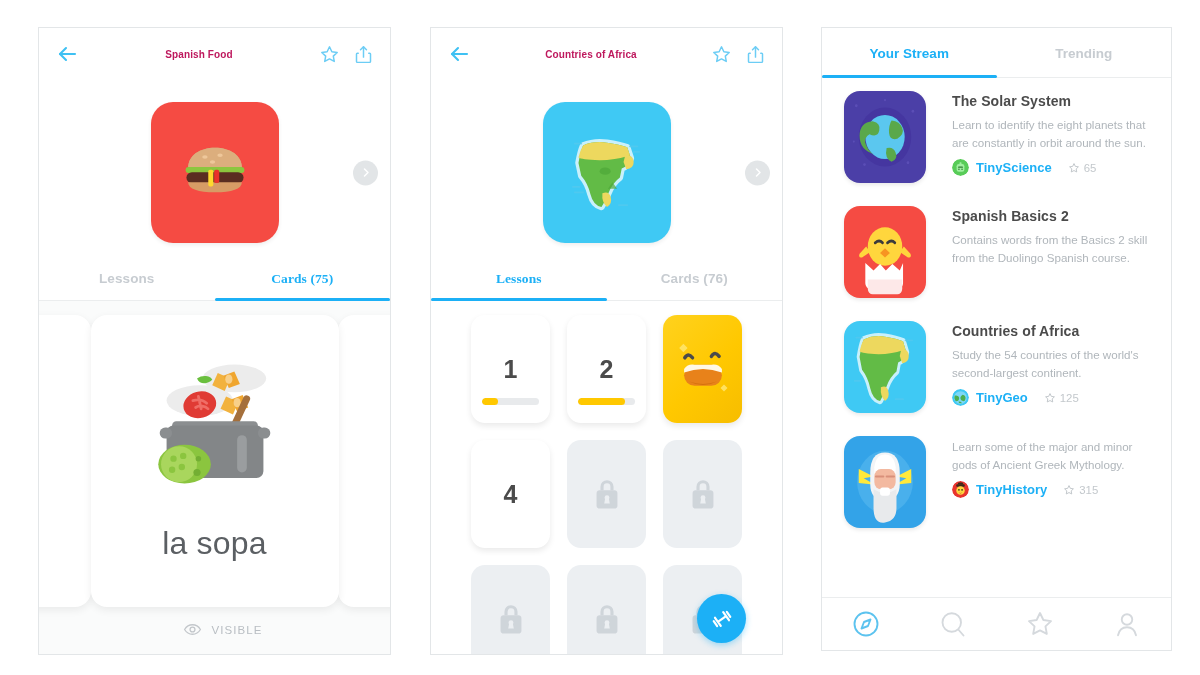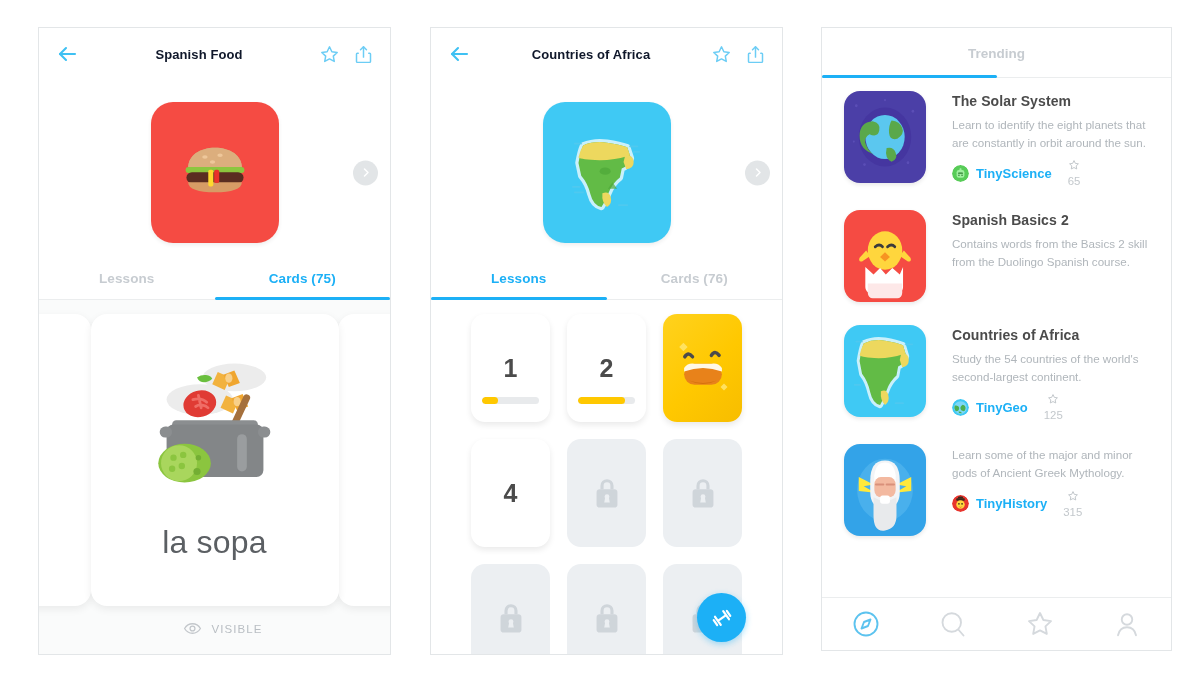--- a/index.html
+++ b/index.html
@@ -31,22 +31,22 @@
     position: relative;
     height: 52px;
     display: flex;
     align-items: center;
     padding: 0 16px;
   }
   .back-arrow { width: 24px; height: 24px; flex: 0 0 auto; cursor: pointer; }
   .det-title {
     flex: 1 1 auto;
     text-align: center;
-    font-size: 13px;
-    color: #0f172a;
+    font-size: 10px;
+    color: #be185d;
     font-weight: 600;
     letter-spacing: .1px;
   }
   .hdr-actions { display: flex; gap: 13px; flex: 0 0 auto; }
   .hdr-actions svg { width: 21px; height: 21px; cursor: pointer; }
 
   
   .hero-wrap {
     position: relative;
     height: 185px;
@@ -80,21 +80,21 @@
   }
   .seg-tab {
     flex: 1 1 50%;
     text-align: center;
     font-size: 13.5px;
     padding: 6px 0 13px 0;
     font-weight: 600;
     cursor: pointer;
     letter-spacing: .1px;
   }
-  .seg-tab.active { color: #1cb0f6; }
+  .seg-tab.active { color: #1cb0f6; font-family: Liberation Serif, serif; }
   .seg-tab.inactive { color: #c7ccd1; }
   .seg-underline {
     position: absolute;
     bottom: -1px;
     height: 3px;
     background: #1cb0f6;
     border-radius: 2px;
   }
 
   
@@ -262,21 +262,20 @@
   .meta-author {
     font-size: 13px;
     font-weight: 700;
     color: #1cb0f6;
   }
   .meta-stars {
     display: flex; align-items: center; gap: 4px;
     margin-left: 9px;
     color: #c3c8cc;
     font-size: 11.4px;
-    flex-direction: column;
   }
   .meta-stars svg { width: 12px; height: 12px; }
 
   .bottom-nav {
     position: absolute;
     left: 0; right: 0; bottom: 0;
     height: 53px;
     background: #fff;
     border-top: 1px solid #ebedee;
     display: flex;
@@ -523,20 +522,21 @@
         <svg viewBox="0 0 24 24" fill="none" stroke="#ffffff" stroke-width="2.2" stroke-linecap="round" transform="rotate(-35)">
           <path d="M4 9v6M7 7v10M17 7v10M20 9v6M7 12h10"></path>
         </svg>
       </div>
     </div>
   </div>
 
   <div class="phone" id="phone3">
 
     <div class="stream-tabs">
+      <div class="stream-tab active">Your Stream</div>
       <div class="stream-tab inactive">Trending</div>
       <div class="seg-underline" style="left:0;width:50%"></div>
     </div>
 
     <div class="stream-list">
 
       <div class="stream-item">
         <div class="item-thumb" style="background:#4b3fa7">
           <svg viewBox="0 0 100 100" width="82" height="92" preserveAspectRatio="none">
             <g fill="#6a5cc4" opacity=".55">

